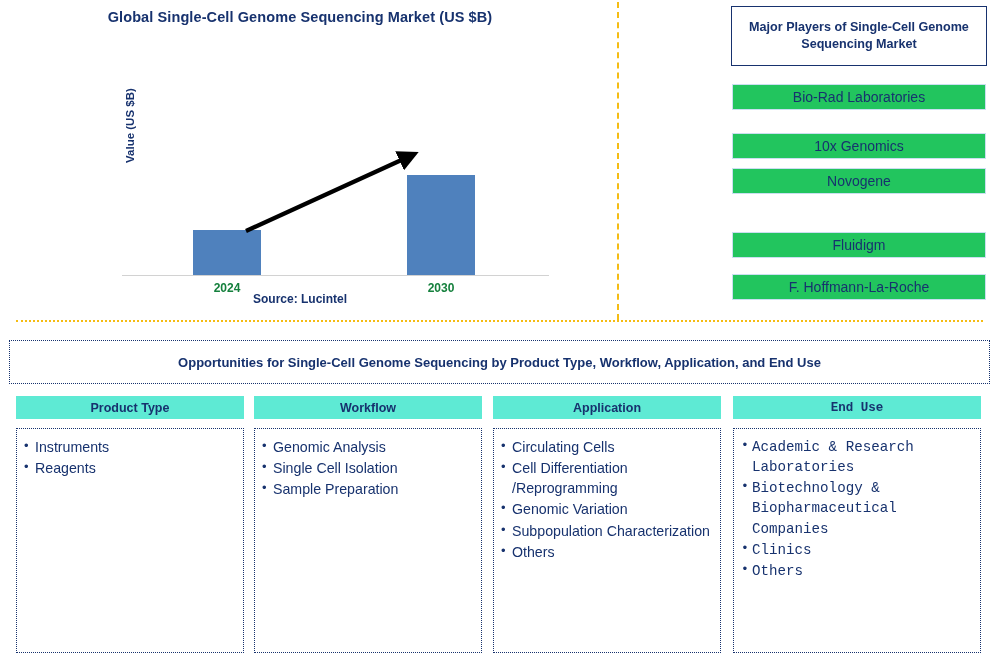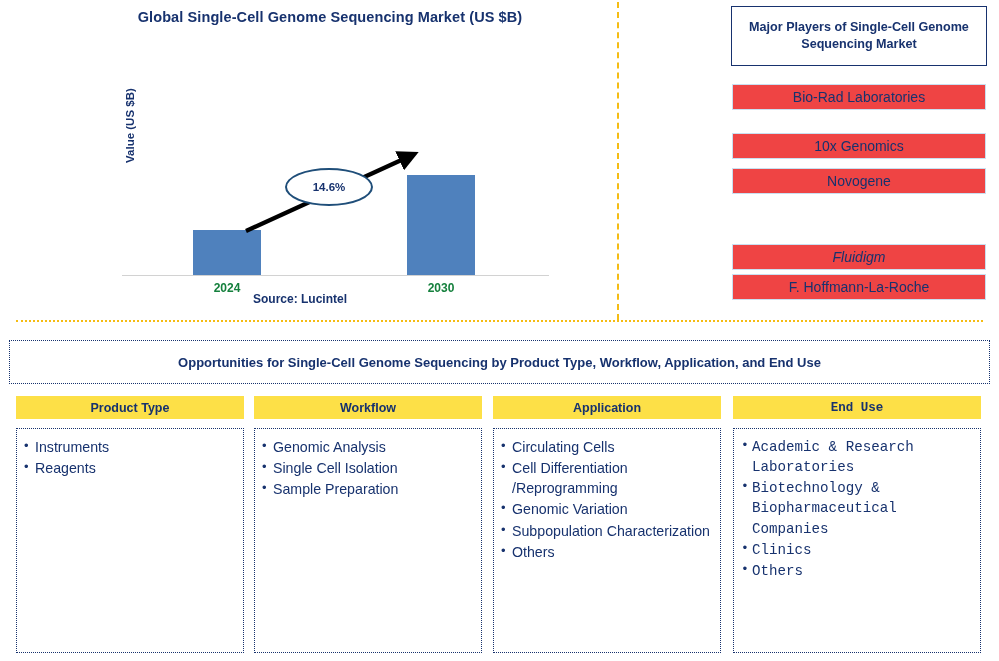--- a/index.html
+++ b/index.html
@@ -15,21 +15,20 @@
   
   #top-section{position:absolute;left:0;top:0;width:999px;height:320px;}
 
   #chart-panel{position:absolute;left:0;top:0;width:618px;height:320px;}
 
   #chart-title{
     position:absolute;left:0;top:9px;width:600px;
     text-align:center;
     font-size:14.5px;font-weight:bold;color:#17326e;
     letter-spacing:.1px;
-    margin-left:30px;
   }
 
   #plot-area{position:absolute;left:0;top:60px;width:618px;height:200px;}
 
   #y-axis-label{
     position:absolute;left:124px;top:103px;
     font-size:11.5px;font-weight:bold;color:#17326e;
     transform:rotate(-90deg);transform-origin:left top;
     white-space:nowrap;
   }
@@ -86,29 +85,29 @@
     position:absolute;left:0;top:6px;width:256px;height:60px;
     border:1.6px solid #17326e;background:#ffffff;
     display:flex;align-items:center;justify-content:center;
     box-sizing:border-box;
     text-align:center;
     font-size:12.6px;font-weight:bold;color:#17326e;line-height:1.35;
   }
 
   .player-item{
     position:absolute;left:1px;width:254px;height:26px;
-    border:1px solid #cadff0;background:#ef4444;
+    border:1px solid #cadff0;background:#22c55e;
     display:flex;align-items:center;justify-content:center;
     box-sizing:border-box;
     font-size:14px;color:#17326e;
   }
   #player-0{top:84px;}
   #player-1{top:133px;}
   #player-2{top:168px;}
-  #player-3{top:244px;font-style:italic;}
+  #player-3{top:232px;}
   #player-4{top:274px;}
 
   
   #opportunities-banner{
     position:absolute;left:9px;top:340px;width:981px;height:44px;
     border:1.8px dotted #17326e;background:#ffffff;
     display:flex;align-items:center;justify-content:center;
     box-sizing:border-box;
     font-size:13px;font-weight:bold;color:#17326e;
   }
@@ -117,21 +116,21 @@
   #columns{position:absolute;left:0;top:396px;width:999px;height:262px;}
 
   .column{position:absolute;top:0;width:228px;}
   #col-0{left:16px;}
   #col-1{left:254px;}
   #col-2{left:493px;}
   #col-3{left:733px;width:248px;font-family:Liberation Mono, monospace;}
 
   .column-header{
     height:23px;width:100%;
-    background:#fde047;
+    background:#5eead4;
     display:flex;align-items:center;justify-content:center;
     box-sizing:border-box;
     font-size:12.5px;font-weight:bold;color:#17326e;
   }
 
   .column-body{
     margin-top:9px;
     height:225px;width:100%;
     border:1.6px dotted #17326e;
     box-sizing:border-box;
@@ -177,23 +176,20 @@
 
       <svg id="growth-arrow" viewBox="0 0 190 95" xmlns="http://www.w3.org/2000/svg">
         <defs>
           <marker id="arrowhead" markerWidth="5" markerHeight="5" refX="2.2" refY="2.5" orient="auto">
             <polygon points="0,0 5,2.5 0,5" fill="#000000"></polygon>
           </marker>
         </defs>
         <line x1="6" y1="86" x2="168" y2="12" stroke="#000000" stroke-width="4.2" marker-end="url(#arrowhead)"></line>
       </svg>
 
-      <div id="cagr-bubble">
-        <span id="cagr-value">14.6%</span>
-      </div>
 
     </div>
 
     <div id="source-note">Source: Lucintel</div>
   </div>
 
   <div id="vertical-divider"></div>
 
   <div id="players-panel">
     <div id="players-header">Major Players of Single-Cell Genome Sequencing Market</div>

